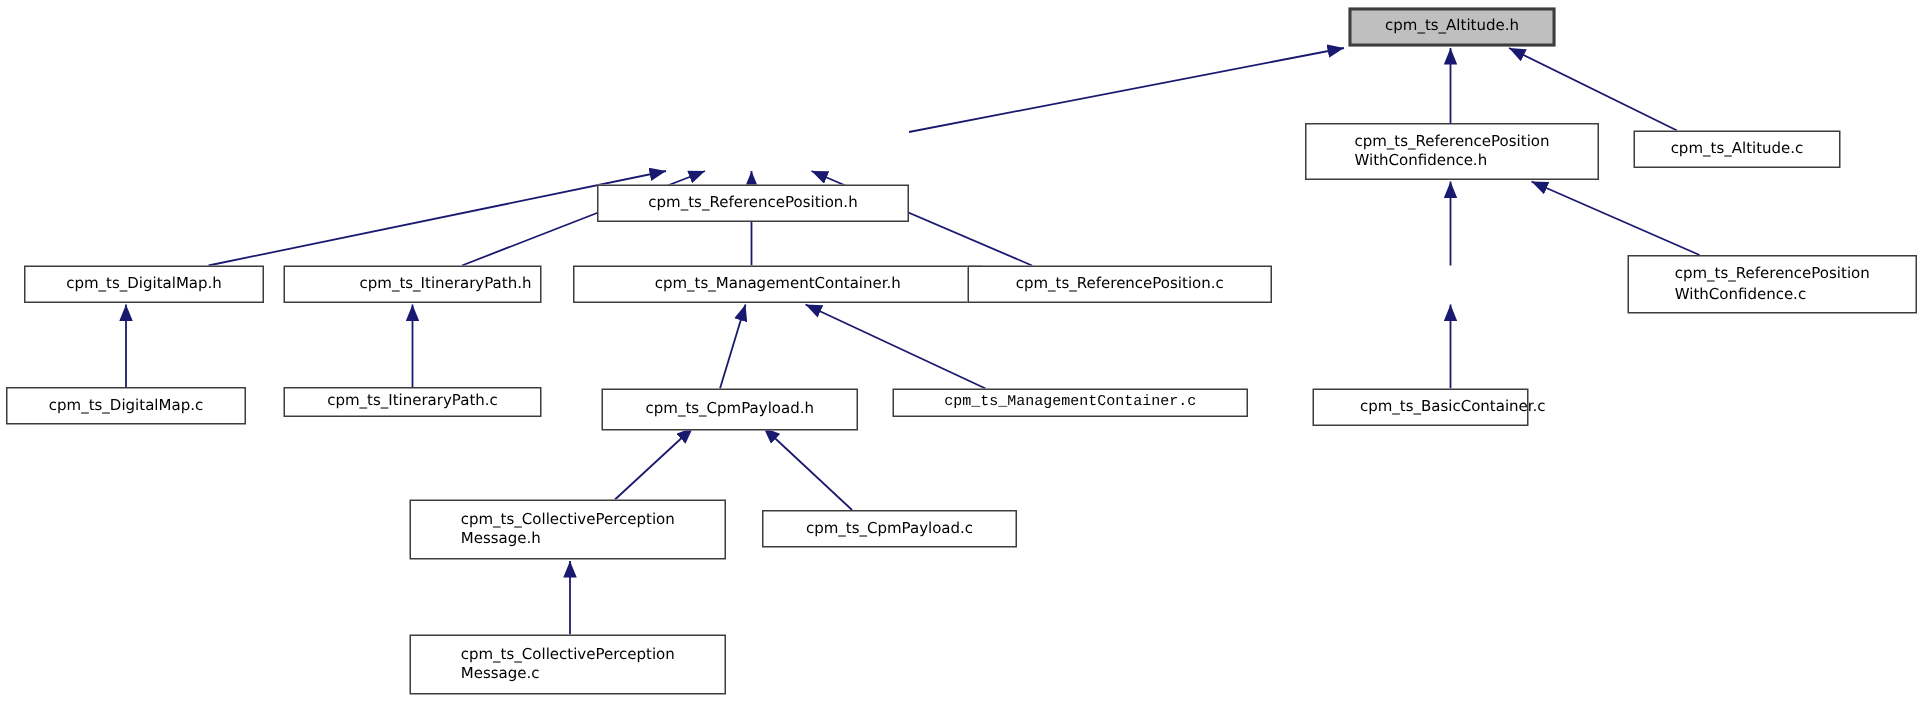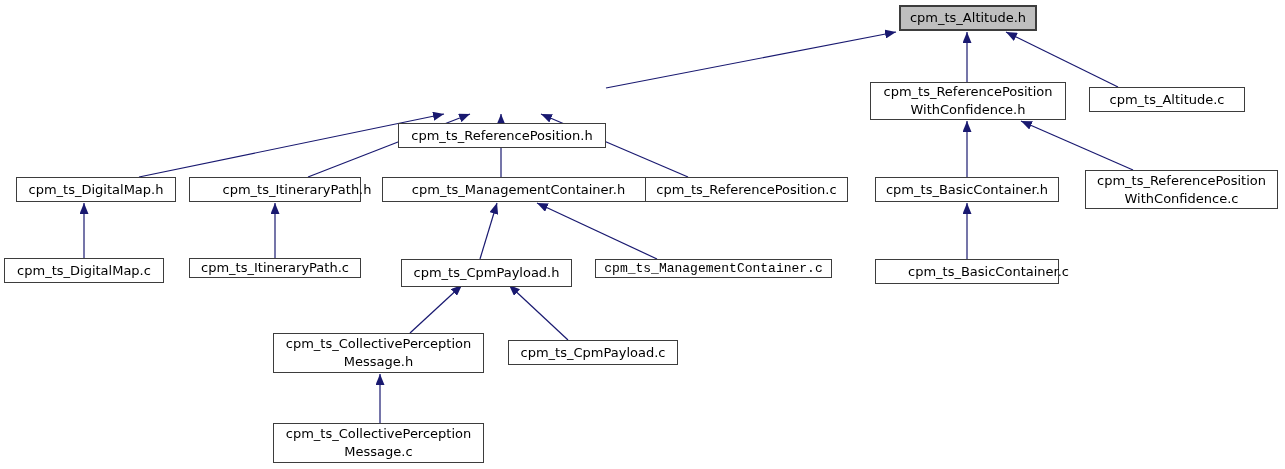--- a/index.html
+++ b/index.html
@@ -21,26 +21,26 @@
     top: 0;
     width: 1285px;
     height: 469px;
   }
   .node {
     position: absolute;
     box-sizing: border-box;
     border: 1px solid #3d3d3d;
     background: #ffffff;
     color: #000000;
-    font-size: 13px;
+    font-size: 10px;
     line-height: 1.35;
     display: flex;
     align-items: center;
     justify-content: center;
-    text-align: center;
+    text-align: left;
     white-space: pre-line;
     cursor: pointer;
   }
   .node.main {
     background: #bfbfbf;
     border: 2px solid #3d3d3d;
     cursor: default;
   }
 </style>
 </head>
@@ -73,35 +73,34 @@
       <line x1="568" y1="340" x2="509" y2="285" marker-end="url(#arrow)"></line>
       <line x1="380" y1="423" x2="380" y2="374" marker-end="url(#arrow)"></line>
     </g>
   </svg>
 
   <div class="node main" style="left:899px; top:5px;  width:138px; height:26px;">cpm_ts_Altitude.h</div>
 
   <div class="node" style="left:398px;  top:88px;  width:208px; height:25px;margin-top:35px;">cpm_ts_ReferencePosition.h</div>
   <div class="node" style="left:870px;  top:82px;  width:196px; height:38px;">cpm_ts_ReferencePosition
 WithConfidence.h</div>
-  <div class="node" style="left:1089px; top:87px;  width:156px; height:25px;">cpm_ts_Altitude.c</div>
+  <div class="node" style="left:1089px; top:87px;  width:138px; height:25px;">cpm_ts_Altitude.c</div>
 
   <div class="node" style="left:4px;    top:177px; width:160px; height:25px;margin-left:12px;">cpm_ts_DigitalMap.h</div>
   <div class="node" style="left:189px;  top:177px; width:172px; height:25px;padding-left:44px;">cpm_ts_ItineraryPath.h</div>
   <div class="node" style="left:382px;  top:177px; width:273px; height:25px;">cpm_ts_ManagementContainer.h</div>
   <div class="node" style="left:645px;  top:177px; width:203px; height:25px;">cpm_ts_ReferencePosition.c</div>
-  <div class="node" style="left:875px;  top:177px; width:184px; height:25px;">cpm_ts_BasicContainer.h</div>
   <div class="node" style="left:1085px; top:170px; width:193px; height:39px;">cpm_ts_ReferencePosition
 WithConfidence.c</div>
 
   <div class="node" style="left:4px;    top:258px; width:160px; height:25px;">cpm_ts_DigitalMap.c</div>
   <div class="node" style="left:189px;  top:258px; width:172px; height:20px;">cpm_ts_ItineraryPath.c</div>
   <div class="node" style="left:401px;  top:259px; width:171px; height:28px;">cpm_ts_CpmPayload.h</div>
   <div class="node" style="left:595px;  top:259px; width:237px; height:19px;font-family:Liberation Mono, monospace;">cpm_ts_ManagementContainer.c</div>
-  <div class="node" style="left:875px;  top:259px; width:184px; height:25px;padding-left:43px;">cpm_ts_BasicContainer.c</div>
+  <div class="node" style="left:875px;  top:259px; width:144px; height:25px;padding-left:43px;">cpm_ts_BasicContainer.c</div>
 
   <div class="node" style="left:273px;  top:333px; width:211px; height:40px;">cpm_ts_CollectivePerception
 Message.h</div>
   <div class="node" style="left:508px;  top:340px; width:170px; height:25px;">cpm_ts_CpmPayload.c</div>
 
   <div class="node" style="left:273px;  top:423px; width:211px; height:40px;">cpm_ts_CollectivePerception
 Message.c</div>
 
 </div>
 

